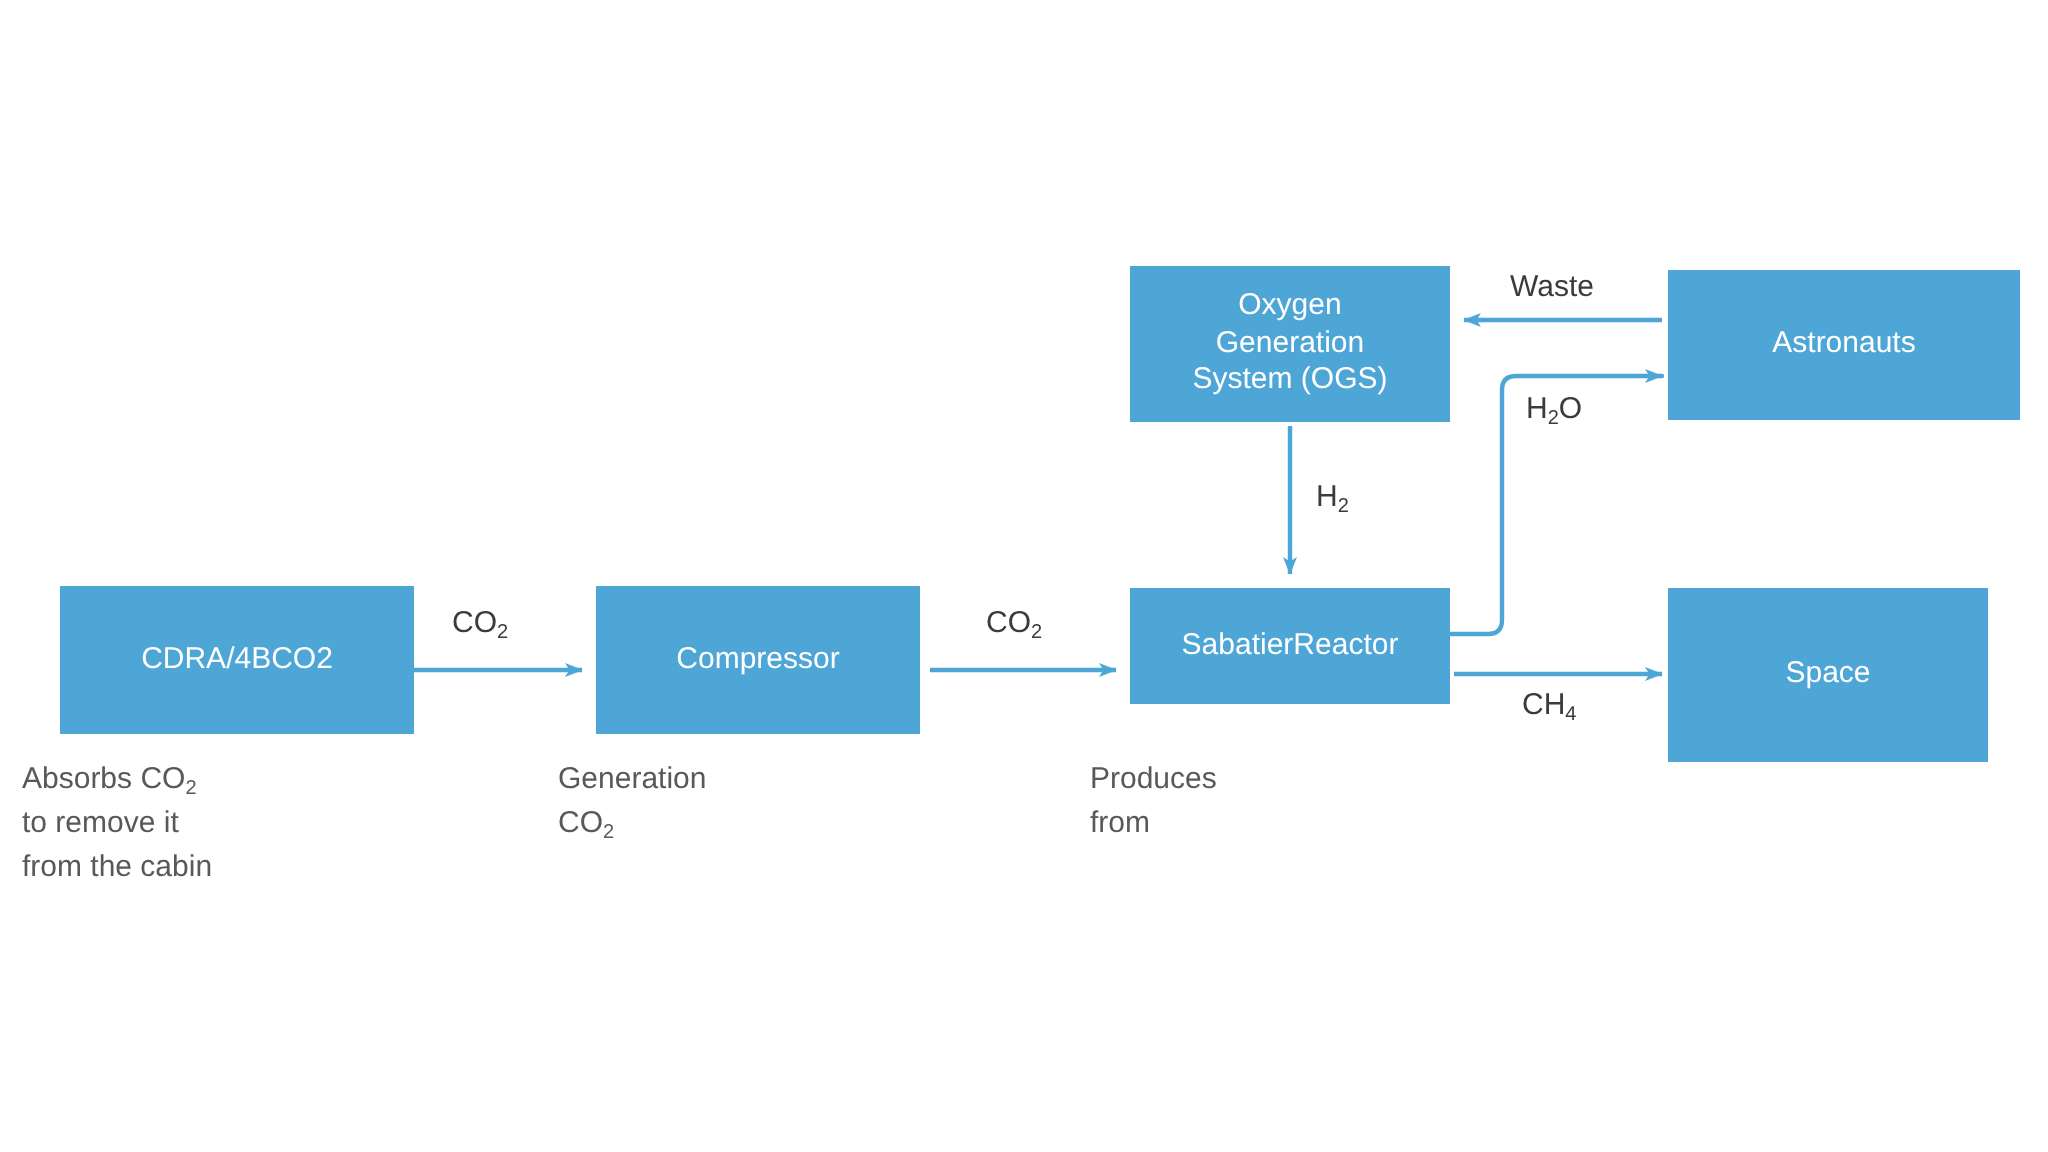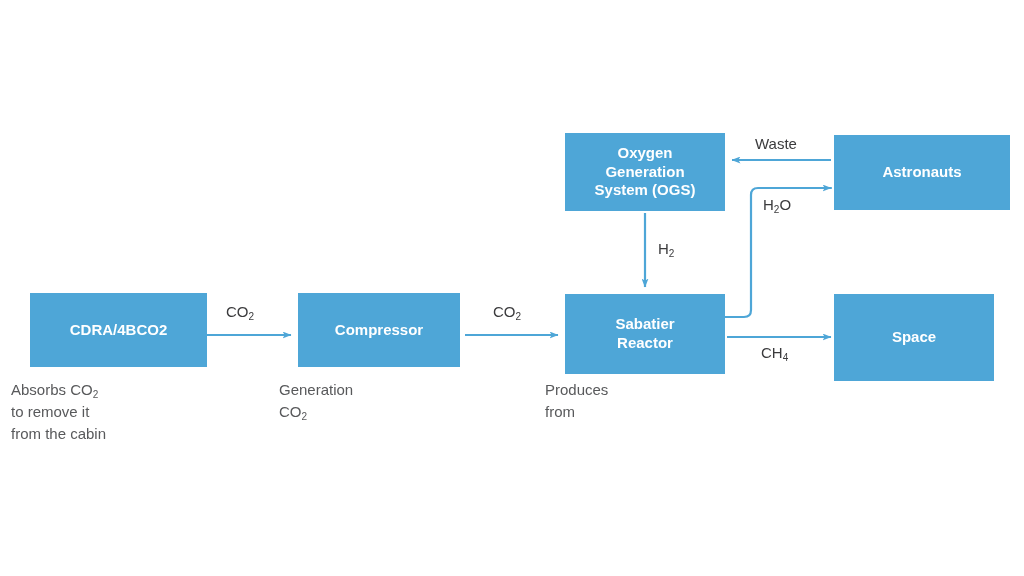--- a/index.html
+++ b/index.html
@@ -17,21 +17,21 @@
   #stage {
     position: relative;
     width: 1024px;
     height: 576px;
     background: #ffffff;
   }
   .node {
     position: absolute;
     background: #4ea6d7;
     color: #ffffff;
-    font-weight: bold;
+    font-weight: normal;
     font-size: 15px;
     line-height: 1.25;
     display: flex;
     align-items: center;
     justify-content: center;
     text-align: center;
     box-sizing: border-box;
     padding: 2px 6px;
   }
   .caption {
@@ -95,21 +95,21 @@
   <div class="node" style="left:298px; top:293px; width:162px; height:74px;">
     <span>Compressor</span>
   </div>
 
   <div class="node" style="left:565px; top:133px; width:160px; height:78px; flex-direction:column;">
     <span>Oxygen</span>
     <span>Generation</span>
     <span>System (OGS)</span>
   </div>
 
-  <div class="node" style="left:565px; top:294px; width:160px; height:80px; flex-direction:column;">
+  <div class="node" style="left:565px; top:294px; width:160px; height:58px; flex-direction:row;">
     <span>Sabatier</span>
     <span>Reactor</span>
   </div>
 
   <div class="node" style="left:834px; top:135px; width:176px; height:75px;">
     <span>Astronauts</span>
   </div>
 
   <div class="node" style="left:834px; top:294px; width:160px; height:87px;">
     <span>Space</span>

